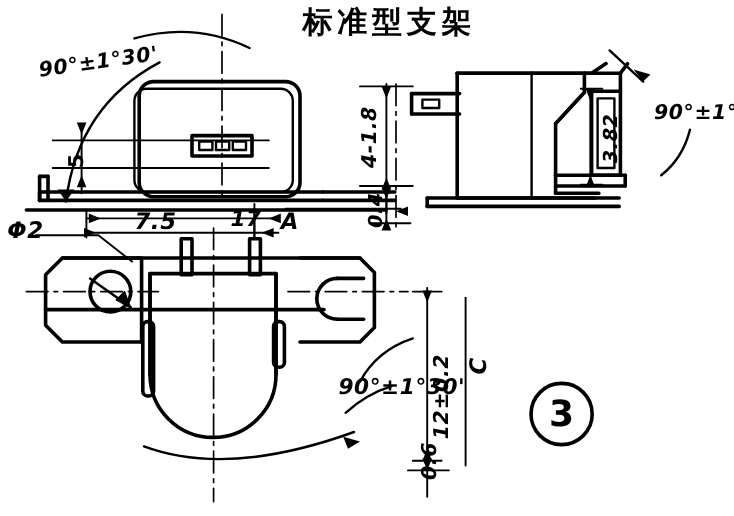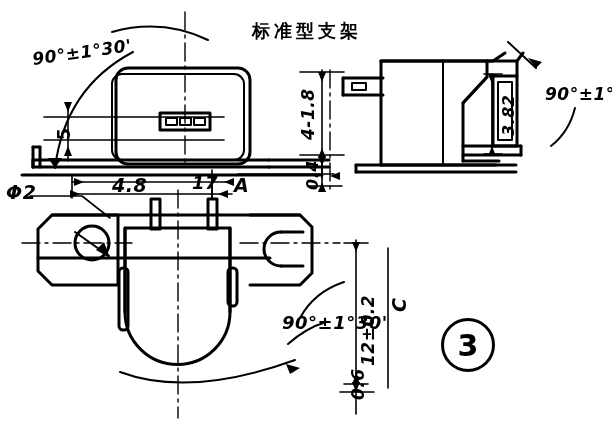--- a/index.html
+++ b/index.html
@@ -231,29 +231,29 @@
         <polygon points="356,392 352,382 360,382"></polygon>
 
         <polygon points="300,368 286,364 290,374"></polygon>
 
         <polygon points="536,68 528,58 542,62"></polygon>
       </g>
 
     </g>
   </svg>
 
-  <div class="lbl cjk" style="left:252px;top:22px;font-size:18px;">标准型支架</div>
+  <div class="lbl cjk" style="left:252px;top:6px;font-size:25px;">标准型支架</div>
 
   <div class="lbl ital" style="left:32px;top:44px;font-size:17px;transform:rotate(-8deg);">90°±1°30'</div>
 
   <div class="lbl" style="left:56px;top:140px;font-size:17px;transform:rotate(-90deg);transform-origin:left top;">5</div>
 
   <div class="lbl ital" style="left:6px;top:183px;font-size:19px;">Φ2</div>
 
-  <div class="lbl ital" style="left:112px;top:176px;font-size:19px;">4.8</div>
+  <div class="lbl ital" style="left:112px;top:176px;font-size:19px;">7.5</div>
 
   <div class="lbl ital" style="left:192px;top:174px;font-size:18px;font-style:italic;">17</div>
 
   <div class="lbl ital" style="left:234px;top:176px;font-size:19px;">A</div>
 
   <div class="lbl ital" style="left:300px;top:140px;font-size:17px;transform:rotate(-90deg);transform-origin:left top;">4-1.8</div>
 
   <div class="lbl ital" style="left:305px;top:190px;font-size:16px;transform:rotate(-90deg);transform-origin:left top;">0.4</div>
 
   <div class="lbl ital" style="left:501px;top:136px;font-size:16px;transform:rotate(-90deg);transform-origin:left top;">3.82</div>

